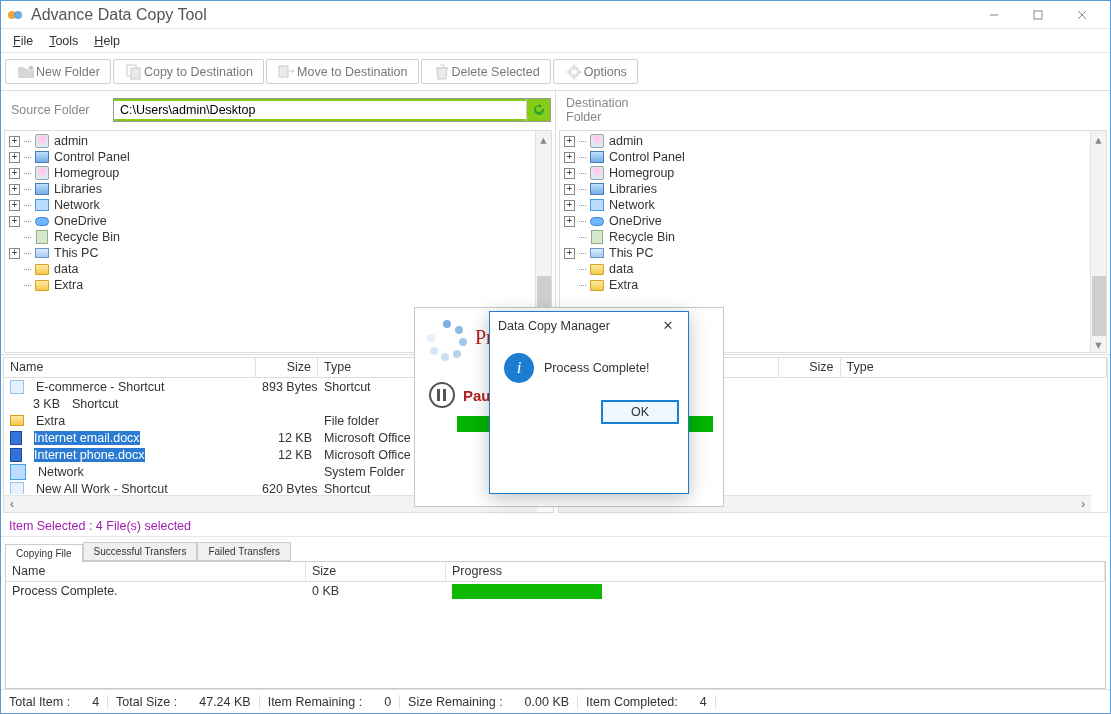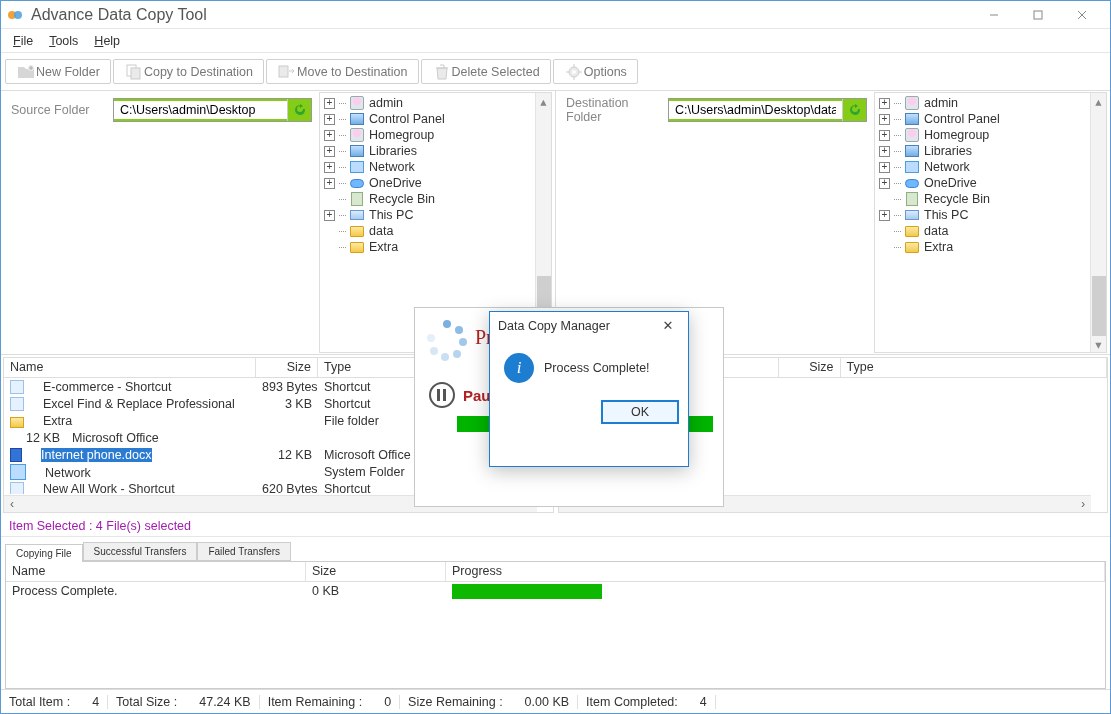--- a/index.html
+++ b/index.html
@@ -22,21 +22,21 @@
   .menubar{display:flex;gap:4px;padding:2px 6px;border-bottom:1px solid #e6e6e6;height:24px;align-items:center;font-size:12.5px}
   .menubar .mitem{padding:2px 6px}
   .menubar .mitem span.u{text-decoration:underline}
   
   .toolbar{display:flex;gap:2px;align-items:center;height:38px;padding:1px 4px;border-bottom:1px solid #ddd;background:#fff}
   .tbtn{display:flex;align-items:center;height:25px;padding:3px 10px;border:1px solid #d0d0d0;color:#777;background:#fff;border-radius:2px}
   .tbtn .ico{width:20px;height:20px;display:flex;align-items:center;justify-content:center}
   .tbtn svg{width:20px;height:20px;opacity:.6}
   
   .panes{display:flex;height:264px;border-bottom:1px solid #ddd}
-  .pane{flex:1;display:flex;flex-direction:row;border-right:1px solid #ddd}
+  .pane{flex:1;display:flex;flex-direction:column;border-right:1px solid #ddd}
   .pane:last-child{border-right:none}
   .pathrow{display:flex;align-items:center;gap:6px;padding:2px 4px;height:38px}
   .pathlabel{width:102px;color:#888;font-size:12.5px;padding-left:6px}
   .pathinput{flex:1;display:flex;align-items:center;border:1px solid #999;height:24px;background:#84cc16}
   .pathinput input{border:none;outline:none;flex:1;font-size:12.5px;padding:2px 6px}
   .refresh{width:24px;height:22px;display:flex;align-items:center;justify-content:center;border-left:1px solid #ccc}
   .refresh svg{width:16px;height:16px}
   .tree{flex:1;overflow:hidden;border:1px solid #ddd;margin:1px 3px;position:relative;background:#fff}
   .tree-inner{position:absolute;inset:0 16px 0 0;overflow:hidden;padding:2px 0}
   .tree .row{display:flex;align-items:center;height:16px;line-height:16px;font-size:12.5px}
@@ -60,21 +60,21 @@
   .filelists{display:flex;height:160px}
   .flist{flex:1;display:flex;flex-direction:column;margin:2px;border:1px solid #ddd;position:relative;background:#fff;overflow:hidden}
   .cols{display:flex;height:20px;border-bottom:1px solid #ddd;background:#fff;font-size:12.5px}
   .cols .col{padding:2px 6px;border-right:1px solid #e0e0e0}
   .col.name{flex:0 0 252px}
   .col.size{flex:0 0 62px;text-align:right}
   .col.type{flex:1}
   .frows{position:absolute;top:20px;left:0;right:0;bottom:18px;overflow:hidden}
   .frow{display:flex;align-items:center;height:17px;font-size:12.5px}
   .frow .c{padding:0 6px;white-space:nowrap;overflow:hidden}
-  .frow .c.name{flex:0 0 252px;display:flex;align-items:flex-end;gap:19px}
+  .frow .c.name{flex:0 0 252px;display:flex;align-items:center;gap:12px}
   .frow .c.size{flex:0 0 62px;text-align:right}
   .frow .c.type{flex:1}
   .frow.sel .c.name .lbl{background:var(--sel);color:#fff}
   .fico{width:16px;height:16px;display:inline-flex;align-items:center;justify-content:center}
   .fico.shortcut{background:#e6f1ff;border:1px solid #9cc1ea;width:14px;height:14px}
   .fico.doc{background:#3372d6;width:12px;height:14px;border:1px solid #1b4aa0}
   .fico.fold{background:linear-gradient(#ffe9a3,#f3c94a);width:14px;height:11px;border:1px solid #d5a21f}
   .hbar{position:absolute;left:0;right:16px;bottom:0;height:17px;background:#f3f3f3;border-top:1px solid #e3e3e3;display:flex;align-items:center}
   .hbar .harr{width:16px;height:16px;display:flex;align-items:center;justify-content:center;color:#666}
   .hbar .htrack{flex:1;height:16px;position:relative}
@@ -97,21 +97,21 @@
   .status .cell{padding:0 8px;border-right:1px solid #e0e0e0;display:flex;gap:22px}
   .status .cell:first-child{border-left:none}
   
   .progdialog{position:absolute;left:413px;top:306px;width:310px;height:200px;border:1px solid #c8c8c8;background:#fff}
   .progdialog .spin{position:absolute;left:10px;top:10px;width:44px;height:44px}
   .progdialog .ptitle{position:absolute;left:60px;top:18px;color:#b22222;font-size:20px;font-family:Georgia,serif}
   .progdialog .pause{position:absolute;left:14px;top:74px;display:flex;align-items:center;gap:8px}
   .progdialog .pause .pico{width:26px;height:26px;border:2px solid #555;border-radius:50%;display:flex;align-items:center;justify-content:center}
   .progdialog .pbar{position:absolute;left:42px;top:108px;right:10px;height:16px;background:#00b400}
   
-  .modal{position:absolute;left:488px;top:310px;width:200px;height:156px;background:#fff;border:1px solid var(--dialog-border);box-shadow:0 4px 18px rgba(0,0,0,.25)}
+  .modal{position:absolute;left:488px;top:310px;width:200px;height:183px;background:#fff;border:1px solid var(--dialog-border);box-shadow:0 4px 18px rgba(0,0,0,.25)}
   .modal .mtitle{height:27px;display:flex;align-items:center;padding:0 8px;font-size:12.5px}
   .modal .mtitle .x{margin-left:auto;width:24px;text-align:center;color:#444;font-size:13px}
   .modal .mbody{display:flex;align-items:center;gap:10px;padding:14px 14px}
   .modal .iico{width:30px;height:30px;border-radius:50%;background:#1c7dd1;color:#fff;display:flex;align-items:center;justify-content:center;font-family:Georgia,serif;font-size:17px;font-style:italic}
   .modal .mbtns{display:flex;justify-content:flex-end;padding:4px 10px 10px 10px}
   .modal .okbtn{min-width:76px;height:22px;border:1px solid #1c7dd1;outline:1px solid #1c7dd1;background:#eef6ff;font-size:12.5px;display:flex;align-items:center;justify-content:center}
 </style>
 </head>
 <body>
 
@@ -305,28 +305,20 @@
         <div class="sbar">
           <div class="arr">▴</div>
           <div class="thumb bottom"></div>
           <div class="arr">▾</div>
         </div>
       </div>
     </div>
     <div class="pane">
       <div class="pathrow">
         <div class="pathlabel">Destination Folder</div>
-        <div class="pathinput">
-          <input value="C:\Users\admin\Desktop\data" style="">
-          <span class="refresh">
-            <svg viewBox="0 0 16 16">
-                <path d="M8 3a5 5 0 1 0 4.9 4H11a3 3 0 1 1-3-3V2l3 2-3 2z" fill="#2fa52f"></path>
-              </svg>
-          </span>
-        </div>
       </div>
       <div class="tree">
         <div class="tree-inner" id="dst-tree">
             <div class="row">
               <span class="exp"></span>
               <span class="dotted"></span>
               <span class="tico">
                 <span class="user"></span>
               </span>
               <span>admin</span>
@@ -423,36 +415,36 @@
       <div class="frows" id="src-rows">
           <div class="frow">
             <div class="c name">
               <span class="fico shortcut"></span>
               <span class="lbl">E-commerce - Shortcut</span>
             </div>
             <div class="c size">893 Bytes</div>
             <div class="c type">Shortcut</div>
           </div>
           <div class="frow">
-            <div class="c name">
-              <span class="fico shortcut"></span>
-              <span class="lbl">Excel Find &amp; Replace Professional</span>
-            </div>
             <div class="c size">3 KB</div>
             <div class="c type">Shortcut</div>
           </div>
           <div class="frow">
             <div class="c name">
               <span class="fico fold"></span>
               <span class="lbl">Extra</span>
             </div>
             <div class="c size"></div>
             <div class="c type">File folder</div>
           </div>
           <div class="frow sel">
+            <div class="c name">
+              <span class="fico doc"></span>
+              <span class="lbl">Internet email.docx</span>
+            </div>
             <div class="c size">12 KB</div>
             <div class="c type">Microsoft Office</div>
           </div>
           <div class="frow sel">
             <div class="c name">
               <span class="fico doc"></span>
               <span class="lbl">Internet phone.docx</span>
             </div>
             <div class="c size">12 KB</div>
             <div class="c type">Microsoft Office</div>

